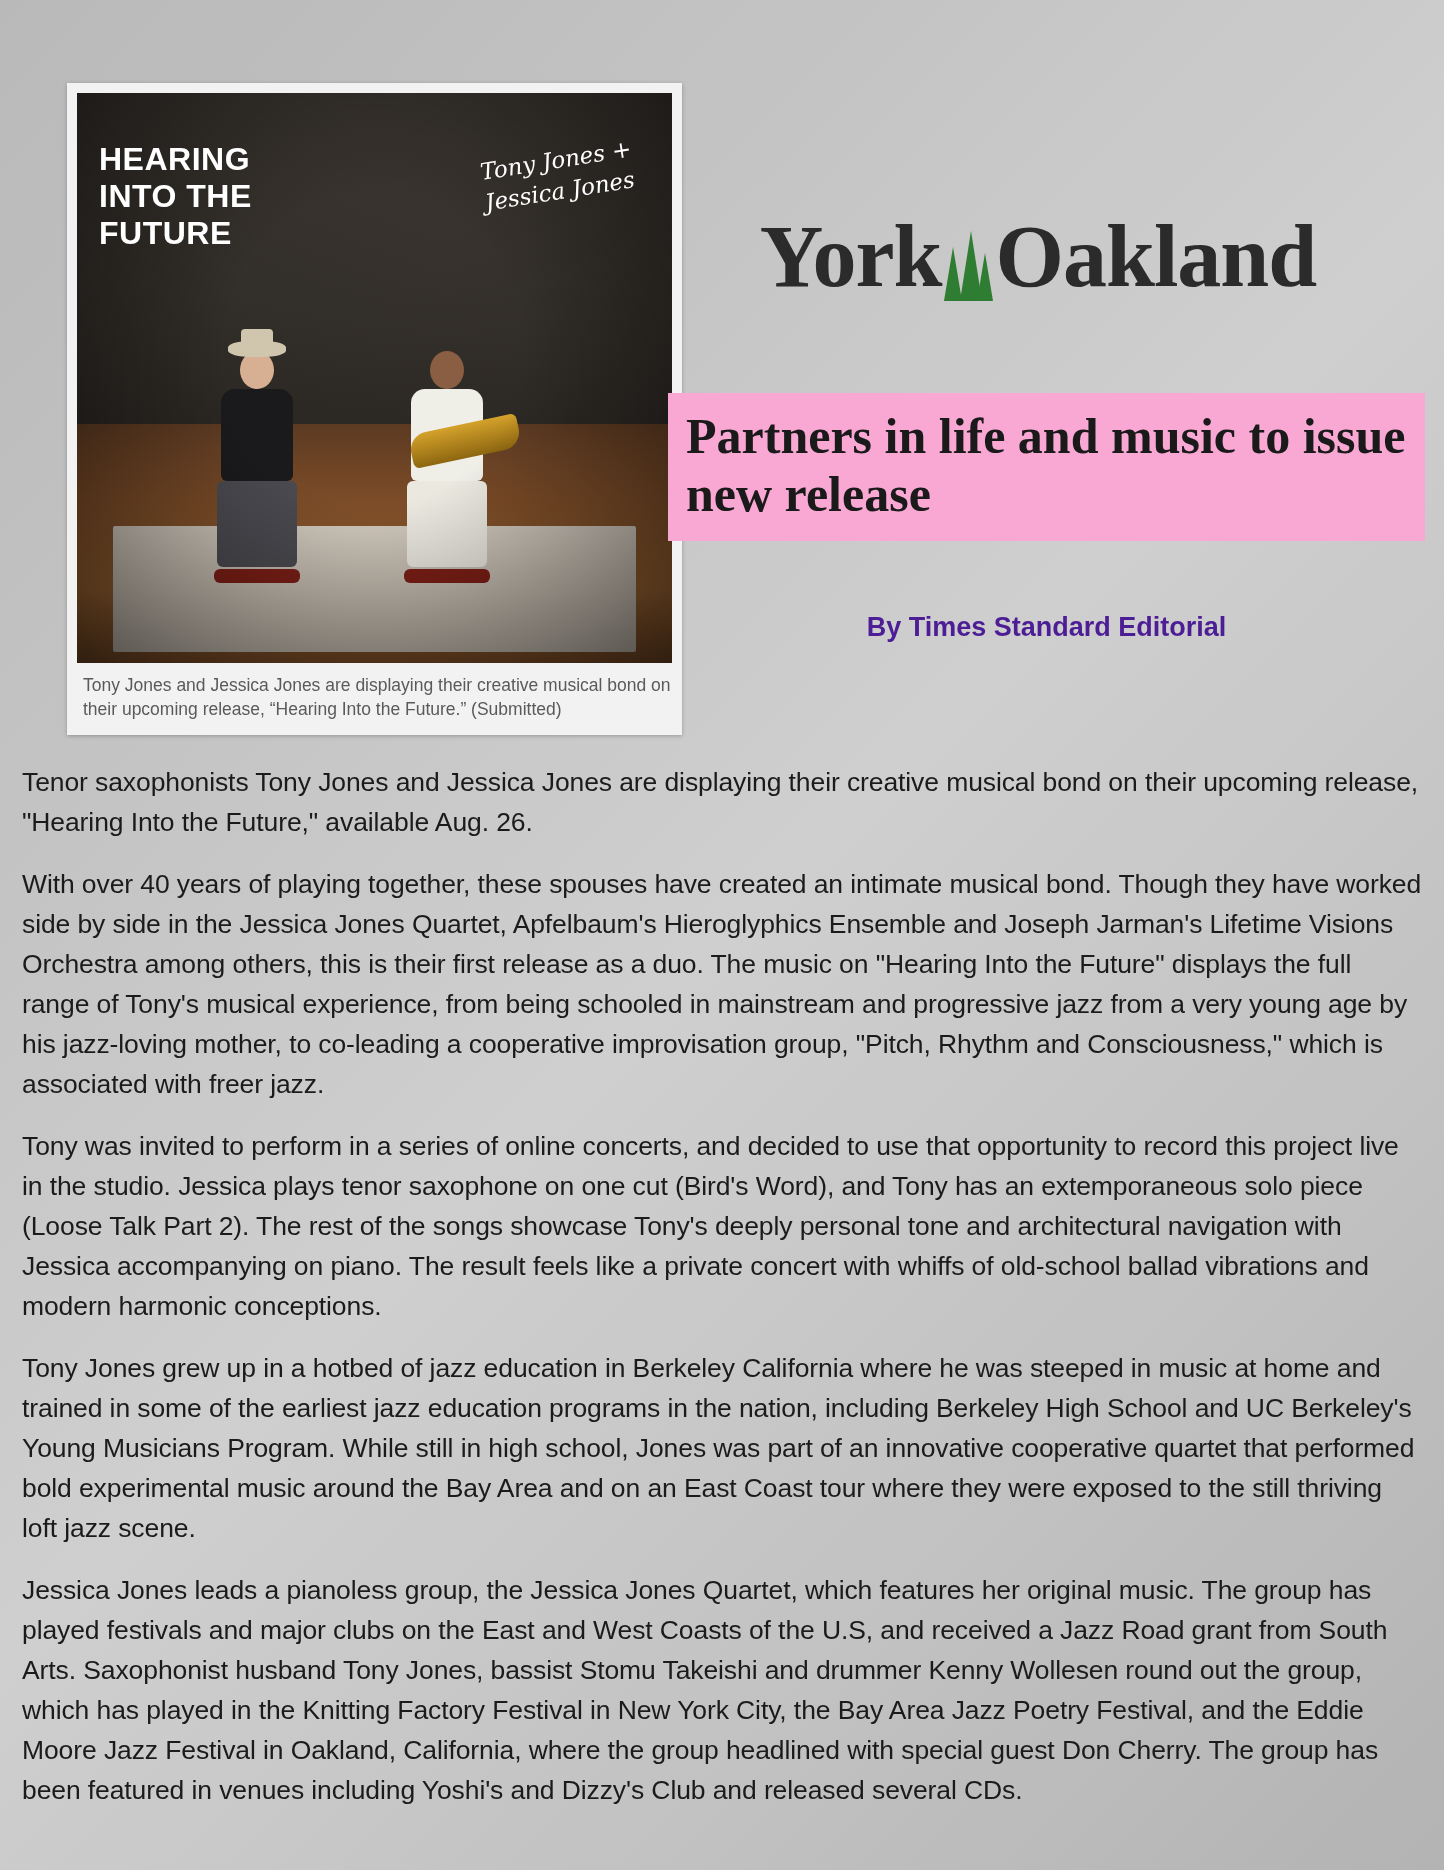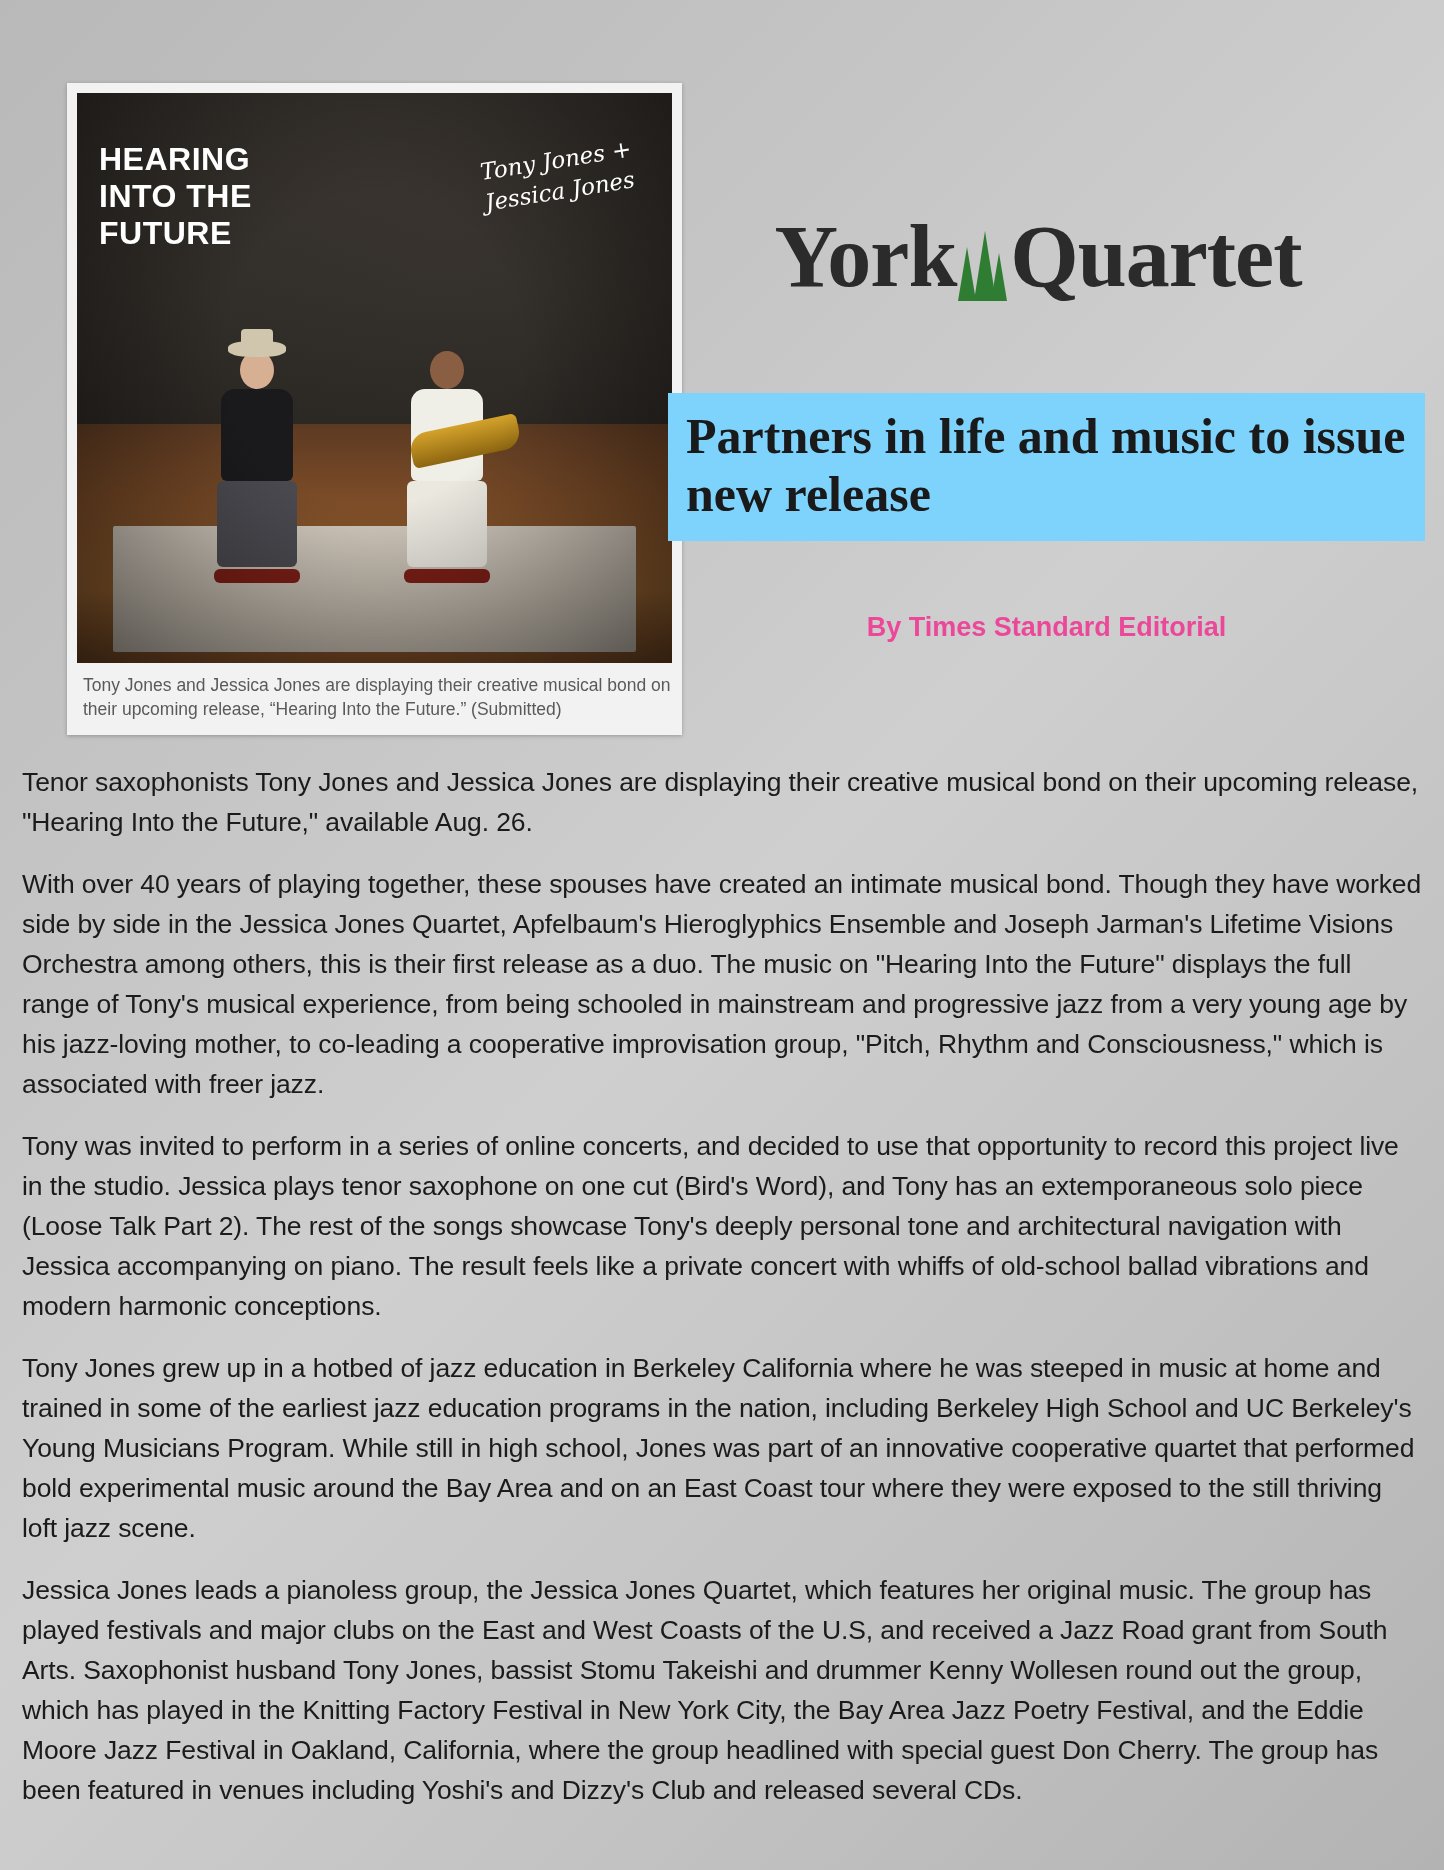--- a/index.html
+++ b/index.html
@@ -195,21 +195,21 @@
   }
   .tree.t1 { left: -2px; border-bottom-width: 54px; border-left-width: 9px; border-right-width: 9px; }
   .tree.t2 { left: 14px; border-bottom-width: 70px; }
   .tree.t3 { left: 31px; border-bottom-width: 48px; border-left-width: 8px; border-right-width: 8px; }
 
   .headline-band {
     position: absolute;
     left: 668px;
     top: 393px;
     width: 757px;
-    background: #7dd3fc;
+    background: #f9a8d4;
     padding: 14px 18px 18px 18px;
     box-sizing: border-box;
   }
   .headline {
     font-family: "Liberation Serif", serif;
     font-weight: bold;
     font-size: 50px;
     line-height: 58px;
     color: #1a1a1a;
     margin: 0;
@@ -217,21 +217,21 @@
 
   .byline {
     position: absolute;
     left: 668px;
     top: 612px;
     width: 757px;
     text-align: center;
     font-family: "Liberation Sans", sans-serif;
     font-weight: bold;
     font-size: 27px;
-    color: #ec4899;
+    color: #4c1d95;
   }
 
   
   .article {
     position: absolute;
     left: 22px;
     top: 762px;
     width: 1400px;
   }
   .article p {
@@ -281,21 +281,21 @@
 FUTURE</div>
 
         <div class="photo-script">Tony Jones +
 Jessica Jones</div>
       </div>
       <figcaption class="figure-caption">Tony Jones and Jessica Jones are displaying their creative musical bond on their upcoming release, “Hearing Into the Future.” (Submitted)</figcaption>
     </figure>
 
     <div class="masthead">
       <div class="masthead-text">
-        <span>York</span><span class="trees"><span class="tree t1"></span><span class="tree t2"></span><span class="tree t3"></span></span><span>Quartet</span>
+        <span>York</span><span class="trees"><span class="tree t1"></span><span class="tree t2"></span><span class="tree t3"></span></span><span>Oakland</span>
       </div>
     </div>
 
     <div class="headline-band">
       <h1 class="headline">Partners in life and music to issue new release</h1>
     </div>
 
     <div class="byline">By Times Standard Editorial</div>
   </div>
 

